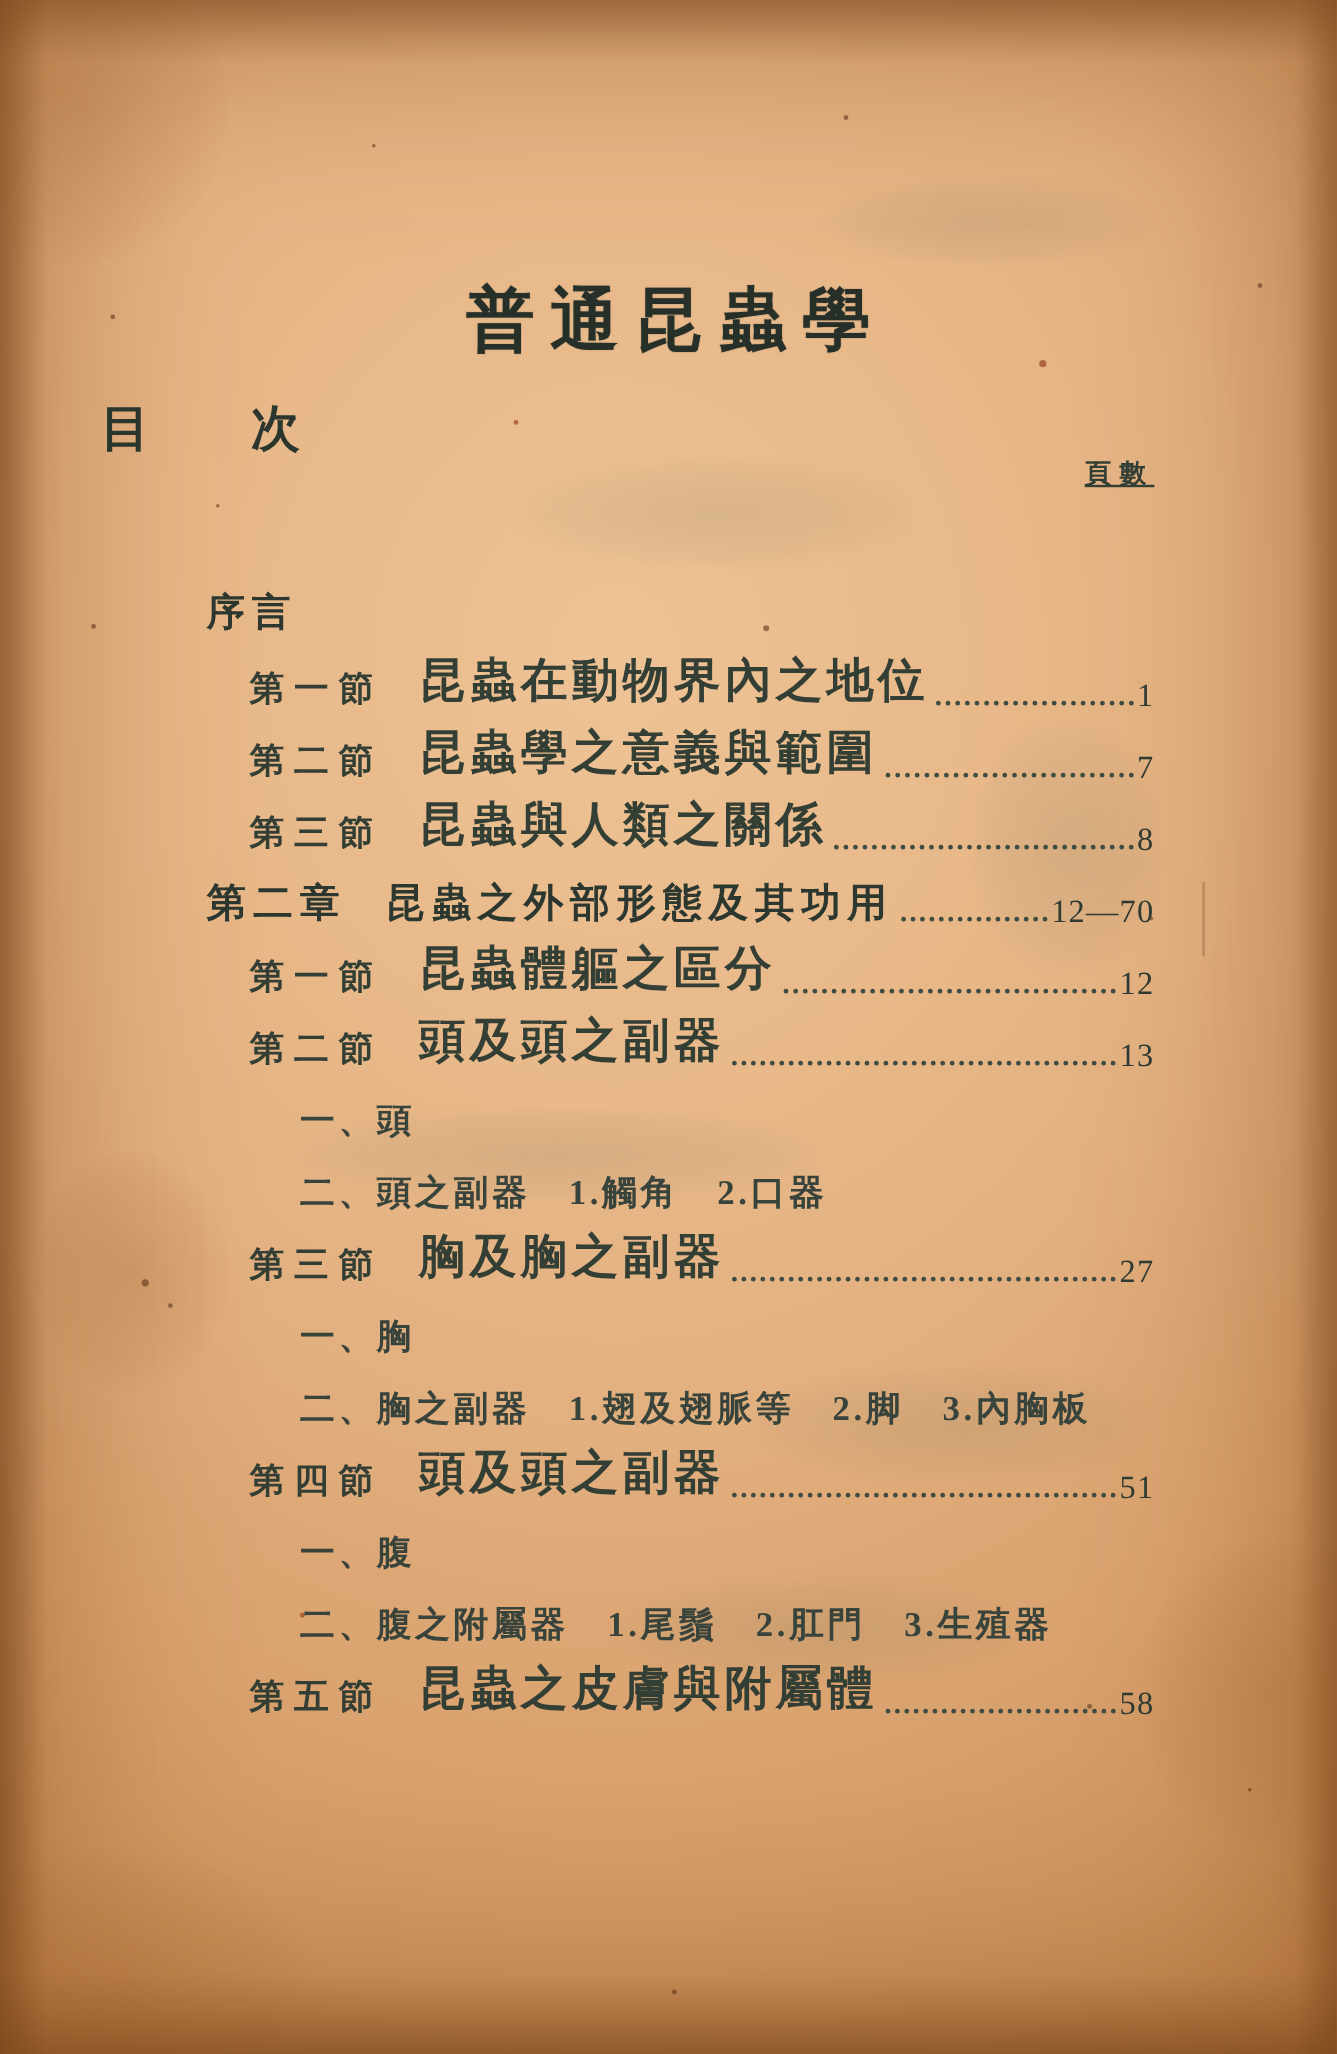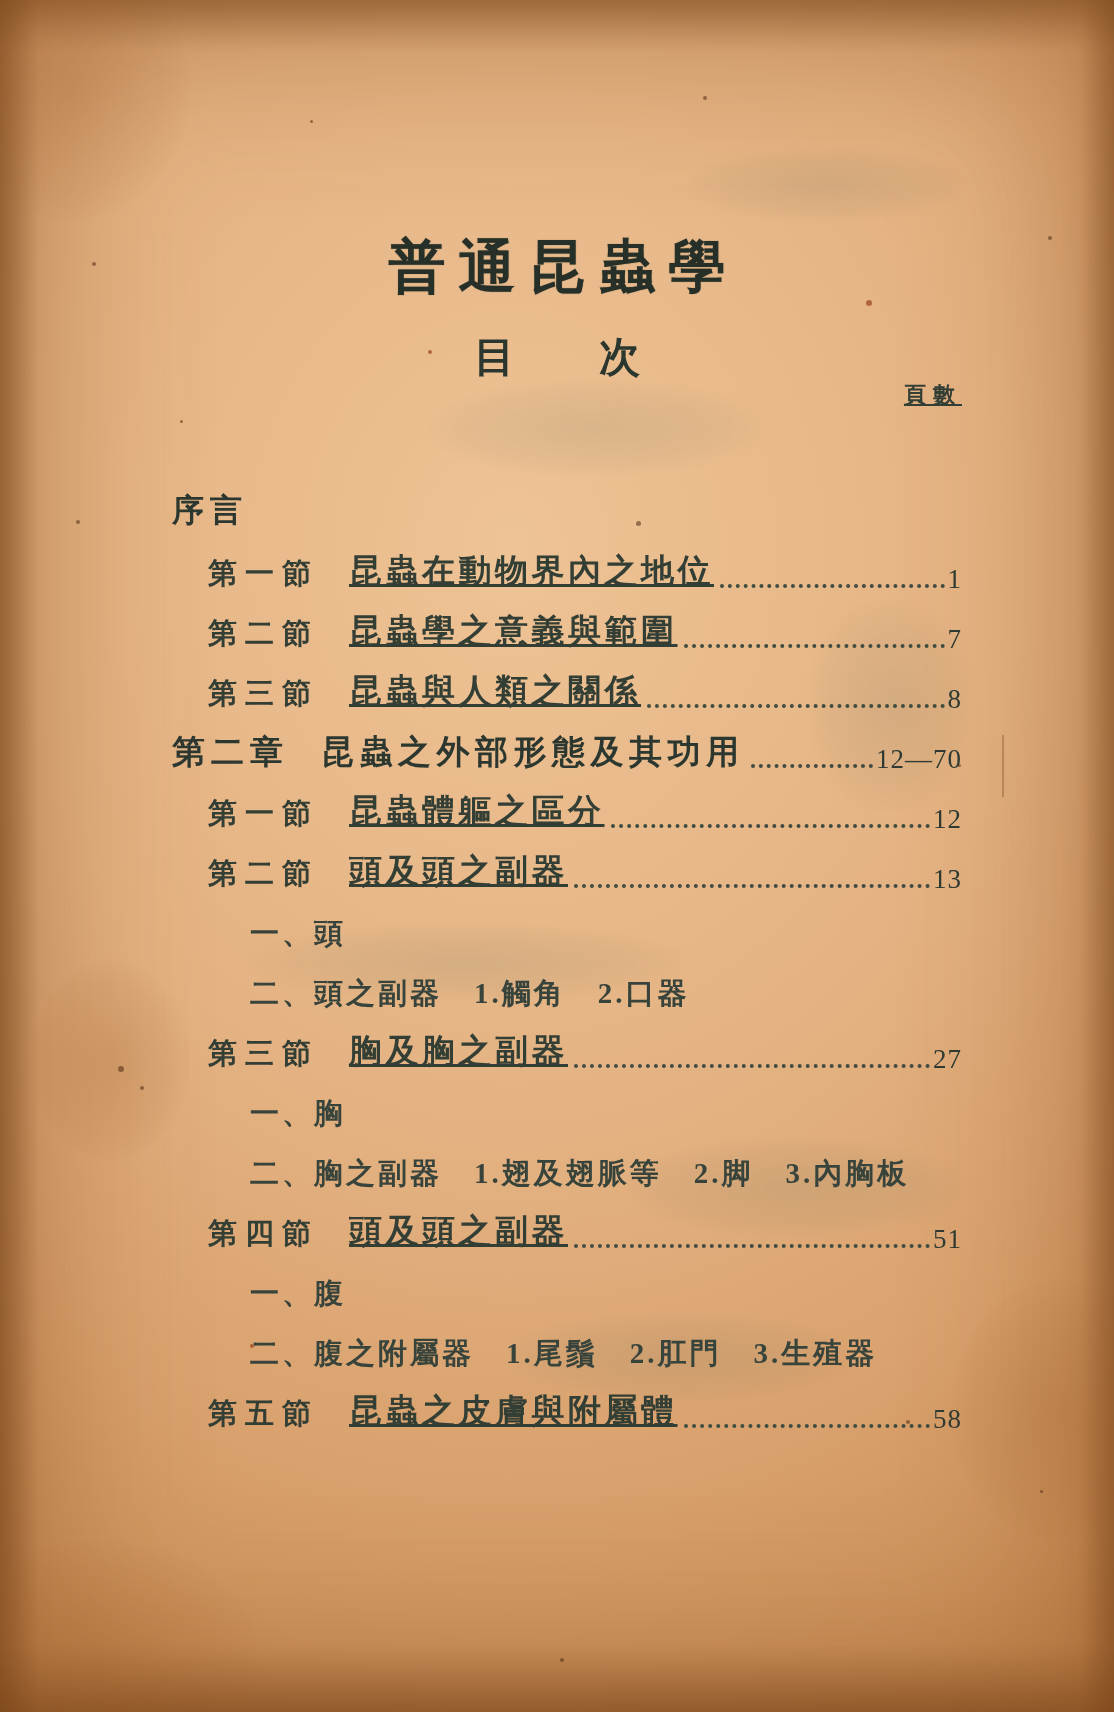--- a/index.html
+++ b/index.html
@@ -26,42 +26,42 @@
       linear-gradient(0deg, rgba(104,56,16,.34), transparent 4%);
   }
   .book-title{
     position:absolute;top:218px;left:0;width:100%;
     text-align:center;font-size:57px;font-weight:bold;
     letter-spacing:13px;padding-left:13px;box-sizing:border-box;
     color:#263029;text-shadow:0 0 1px rgba(38,48,41,.6);margin-top:11px;
   }
   .toc-heading{
     position:absolute;top:330px;left:0;width:100%;
-    text-align:center;font-size:41px;font-weight:bold;
+    text-align:left;font-size:41px;font-weight:bold;
     letter-spacing:84px;padding-left:84px;box-sizing:border-box;
     color:#2b362e;
   }
   .page-col-label{
     position:absolute;top:380px;right:152px;
     font-size:22px;font-weight:bold;letter-spacing:7px;
     color:#333e35;
     text-decoration:underline;
   }
   .toc{
     position:absolute;left:172px;top:478px;width:790px;
   }
   .row{height:60px;display:flex;align-items:flex-end;white-space:nowrap;}
   .two-line{height:120px;align-items:flex-start;}
   .hang{flex:1;display:flex;flex-direction:column;min-width:0;}
   .line{height:60px;display:flex;align-items:flex-end;}
   .ch-label{font-size:33px;font-weight:bold;letter-spacing:6px;margin-right:32px;margin-bottom:3px;color:#2c372f;}
   .ch-title{font-size:33px;font-weight:bold;letter-spacing:5.5px;margin-bottom:3px;color:#2c372f;}
   .preface{font-size:32px;font-weight:bold;letter-spacing:6px;margin-bottom:5px;color:#2c372f;}
   .sec-label{font-size:29px;font-weight:bold;letter-spacing:8px;margin-right:30px;margin-bottom:4px;color:#333e35;}
-  .sec-title{font-size:33px;font-weight:bold;letter-spacing:3.5px;margin-bottom:4px;color:#333e35;text-decoration:underline;}
+  .sec-title{font-size:39px;font-weight:bold;letter-spacing:3.5px;margin-bottom:4px;color:#333e35;}
   .item-txt{font-size:29px;font-weight:bold;letter-spacing:3px;margin-bottom:4px;color:#38443b;}
   .ind-section{margin-left:36px;}
   .ind-item{margin-left:78px;}
   .leader{
     flex:1 1 auto;min-width:26px;
     border-bottom:4px dotted #414c41;
     margin:0 3px 10px 6px;
   }
   .pg{font-size:27px;letter-spacing:1px;margin-bottom:3px;color:#2f3a32;}
   

